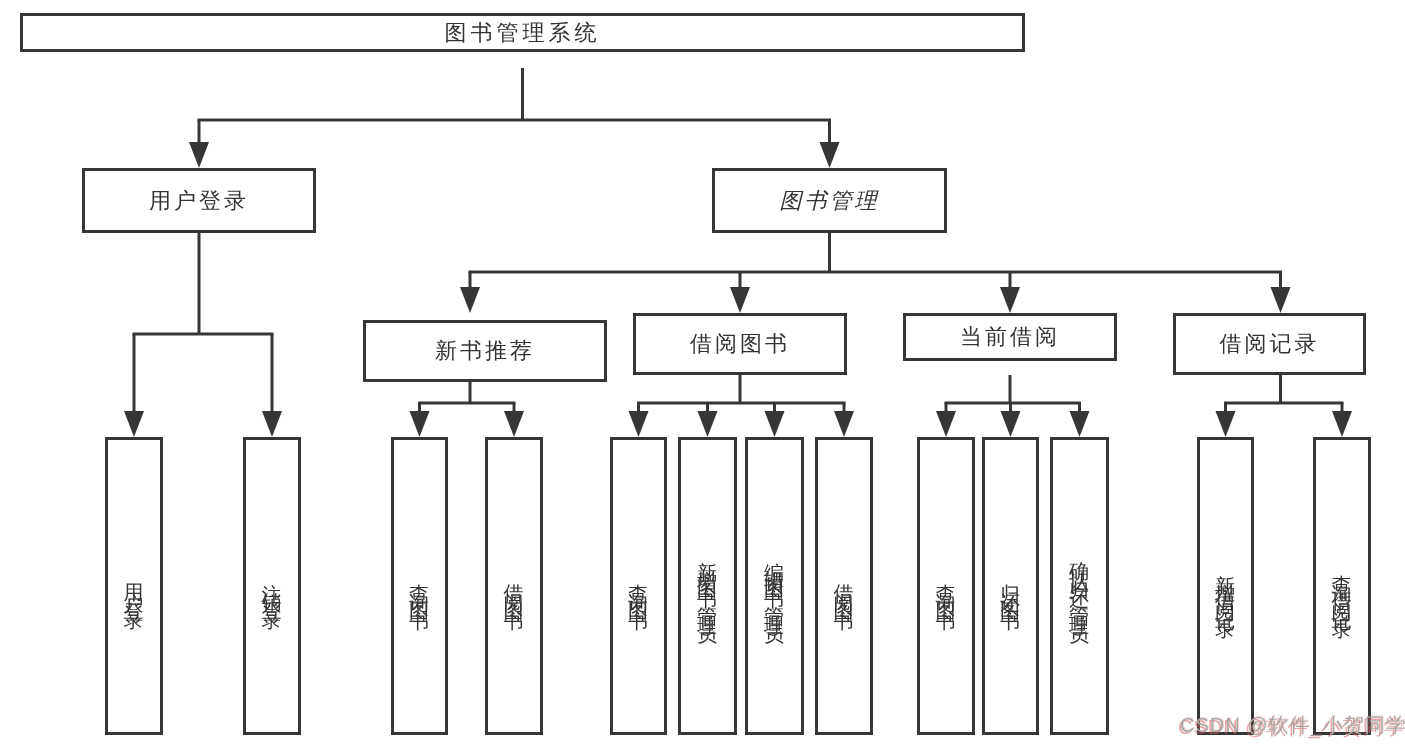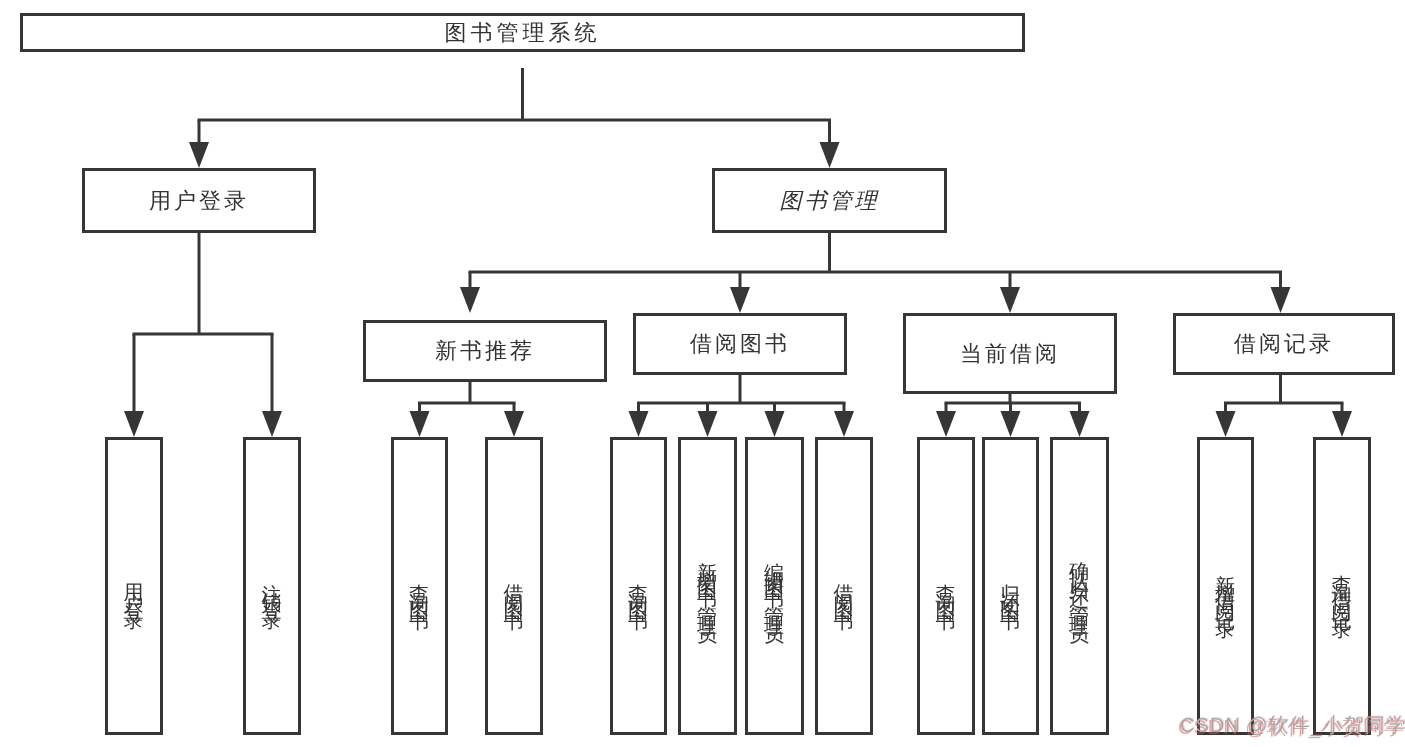--- a/index.html
+++ b/index.html
@@ -128,24 +128,24 @@
       </div>
       <div class="node" style="left: 712px; top: 168px; width: 235px; height: 65px; font-style: italic;">
         <span>图书管理</span>
       </div>
       <div class="node" style="left: 363px; top: 320px; width: 244px; height: 62px;">
         <span>新书推荐</span>
       </div>
       <div class="node" style="left: 633px; top: 313px; width: 214px; height: 62px;">
         <span>借阅图书</span>
       </div>
-      <div class="node" style="left: 903px; top: 313px; width: 214px; height: 81px;">
+      <div class="node" style="left: 903px; top: 313px; width: 214px; height: 48px;">
         <span>当前借阅</span>
       </div>
-      <div class="node" style="left: 1173px; top: 313px; width: 222px; height: 62px;">
+      <div class="node" style="left: 1173px; top: 313px; width: 193px; height: 62px;">
         <span>借阅记录</span>
       </div>
       <div class="node v" style="left: 105px; top: 437px; width: 58px; height: 298px;">
         <span>用户登录</span>
       </div>
       <div class="node v" style="left: 243px; top: 437px; width: 58px; height: 298px;">
         <span>注销登录</span>
       </div>
       <div class="node v" style="left: 391px; top: 437px; width: 57px; height: 298px;">
         <span>查询图书</span>

